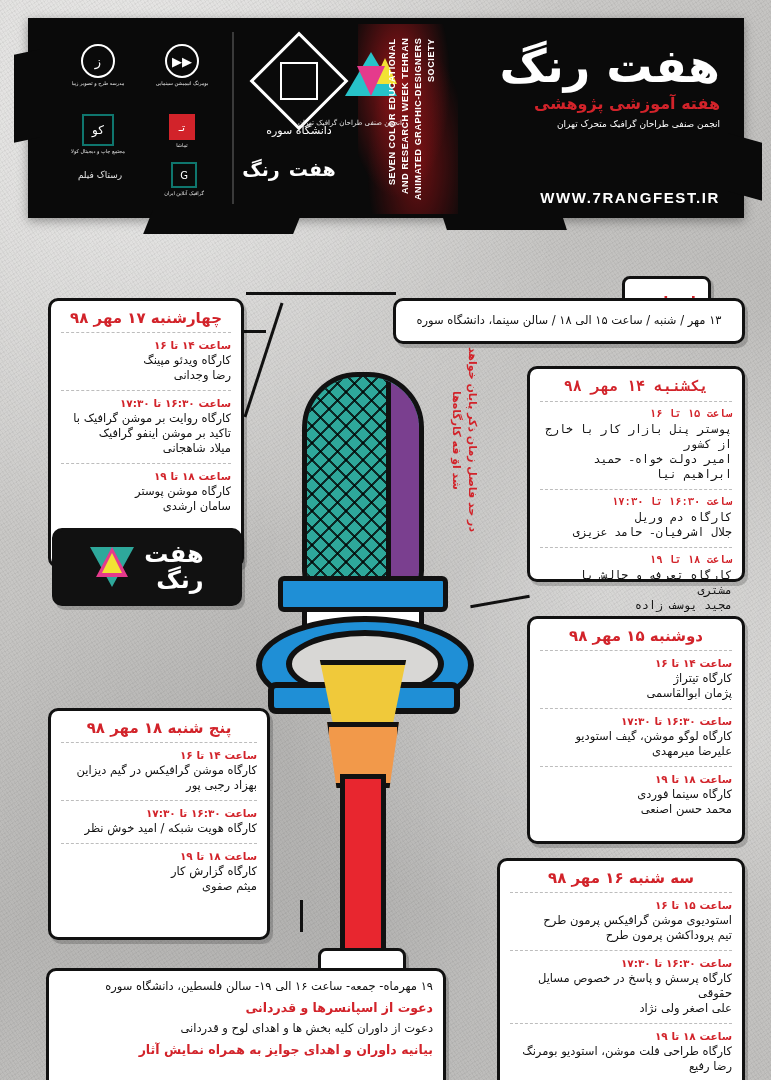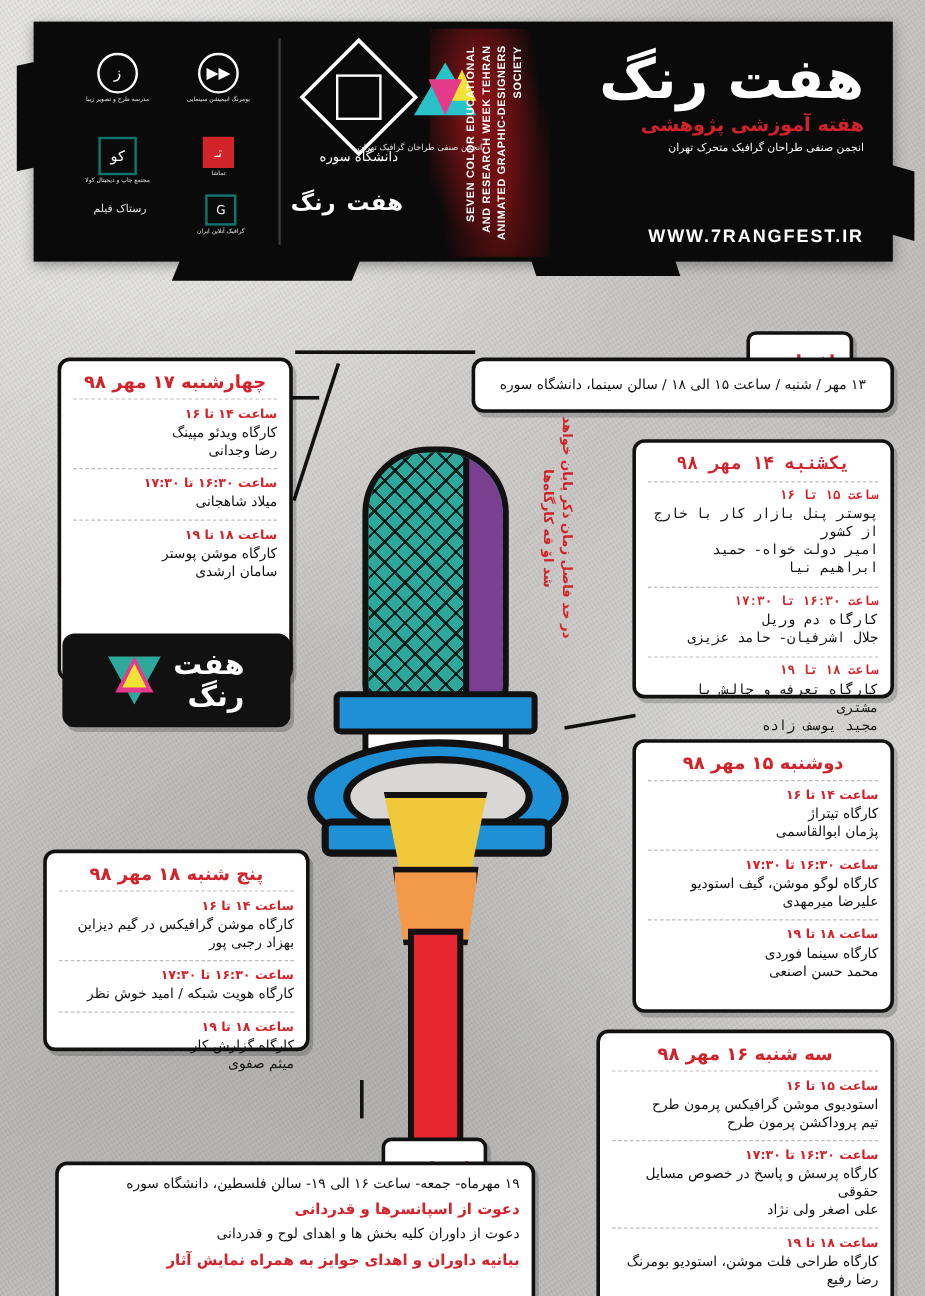--- a/index.html
+++ b/index.html
@@ -462,20 +462,21 @@
     <div class="card-title center">چهارشنبه ۱۷ مهر ۹۸</div>
     <hr class="hr-dash">
     <div class="ev">
       <div class="ev-time">ساعت ۱۴ تا ۱۶</div>
       <div class="ev-name">کارگاه ویدئو مپینگ</div>
       <div class="ev-person">رضا وجدانی</div>
     </div>
     <hr class="hr-dash">
     <div class="ev">
       <div class="ev-time">ساعت ۱۶:۳۰ تا ۱۷:۳۰</div>
+      <div class="ev-name">کارگاه روایت بر موشن گرافیک با تاکید بر موشن اینفو گرافیک</div>
       <div class="ev-person">میلاد شاهجانی</div>
     </div>
     <hr class="hr-dash">
     <div class="ev">
       <div class="ev-time">ساعت ۱۸ تا ۱۹</div>
       <div class="ev-name">کارگاه موشن پوستر</div>
       <div class="ev-person">سامان ارشدی</div>
     </div>
   </div>
 
@@ -546,21 +547,21 @@
   </div>
 
   <div class="logo-card">
     <div class="txt">
       <span>هفت</span><br>
       <span class="rang">رنگ</span>
     </div>
     <div class="mini-prism"></div>
   </div>
 
-  <div class="card" style="left:36px; top:672px; width:222px; height:168px;">
+  <div class="card" style="left:48px; top:672px; width:222px; height:232px;">
     <div class="card-title center">پنج شنبه ۱۸ مهر ۹۸</div>
     <hr class="hr-dash">
     <div class="ev">
       <div class="ev-time">ساعت ۱۴ تا ۱۶</div>
       <div class="ev-name">کارگاه موشن گرافیکس در گیم دیزاین</div>
       <div class="ev-person">بهزاد رجبی پور</div>
     </div>
     <hr class="hr-dash">
     <div class="ev">
       <div class="ev-time">ساعت ۱۶:۳۰ تا ۱۷:۳۰</div>

